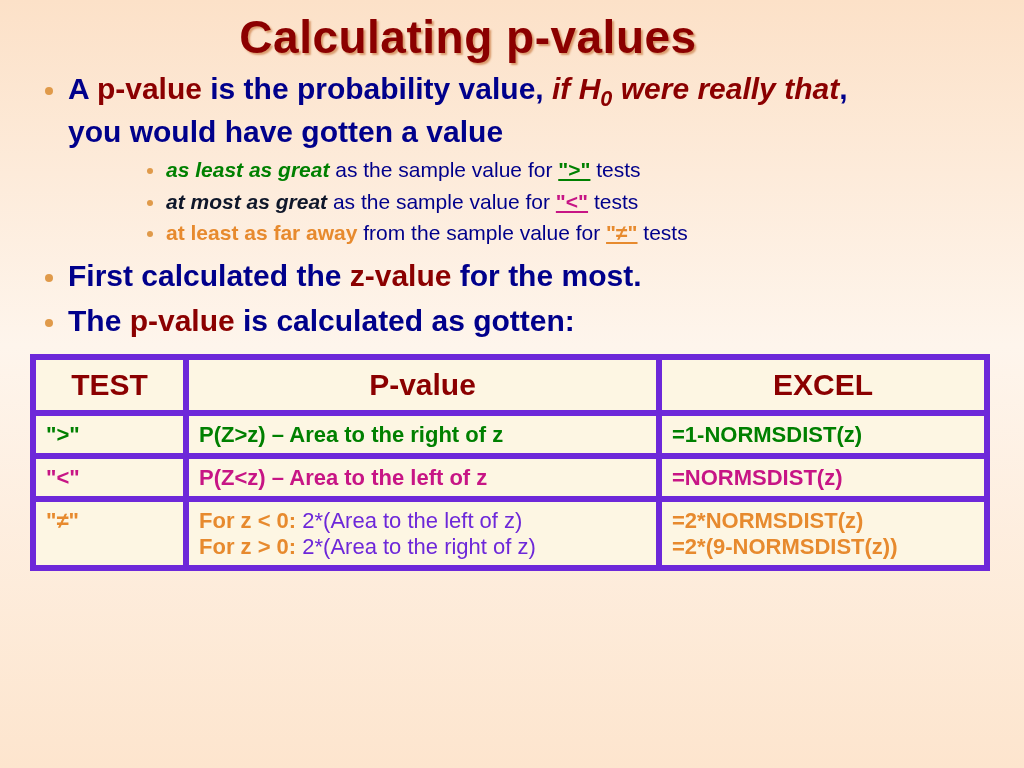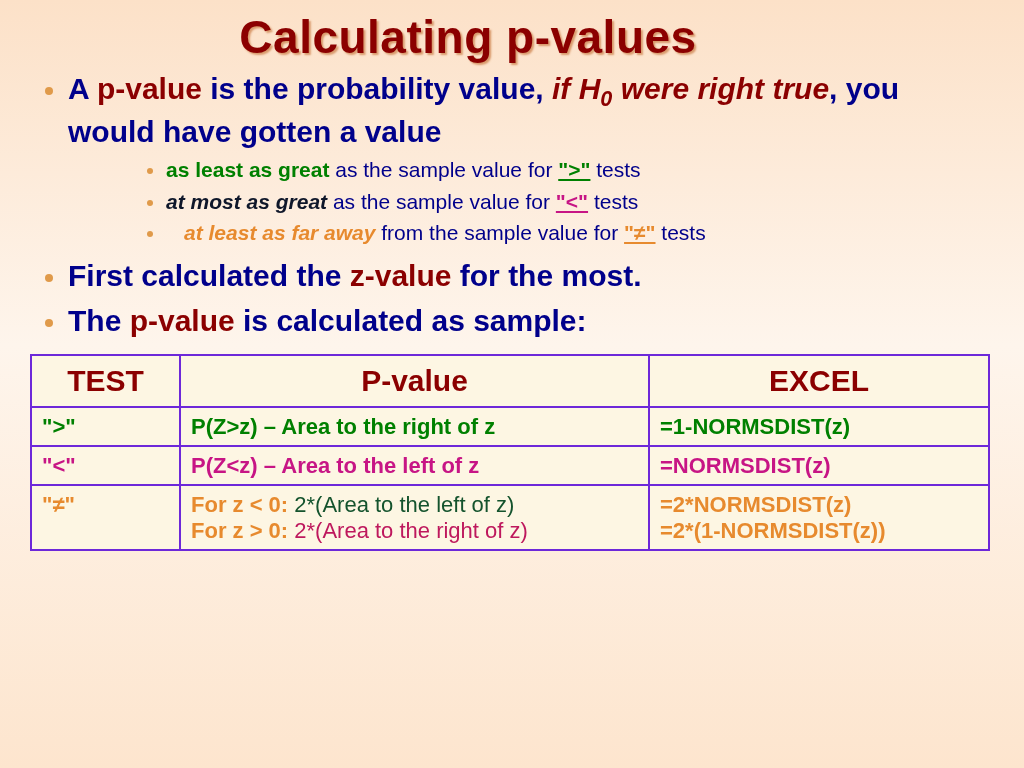--- a/index.html
+++ b/index.html
@@ -51,36 +51,36 @@
     font-size: 21px;
     font-weight: normal;
     color: #00008b;
     line-height: 1.5;
   }
   ul.sub > li::marker {
     color: #e09a4a;
     font-size: 20px;
   }
   .darkred { color: #8b0000; }
-  .green-i { color: #008000; font-weight: bold; }
+  .green-i { color: #008000; font-style: italic; font-weight: bold; }
   .green-u { color: #008000; font-weight: bold; text-decoration: underline; }
   .mag-i   { color: #0f172a; font-style: italic; font-weight: bold; }
   .mag-u   { color: #c71585; font-weight: bold; text-decoration: underline; }
-  .or-i    { color: #e78a2e; font-style: italic; font-weight: bold; margin-left: 18px; }
+  .or-i    { color: #e78a2e; font-weight: bold; }
   .or-u    { color: #e78a2e; font-weight: bold; text-decoration: underline; }
   sub { font-size: 0.72em; vertical-align: sub; }
 
   table.pv {
     border-collapse: collapse;
     width: 960px;
     margin: 8px auto 0 auto;
     background: #fdf6e3;
   }
   table.pv th, table.pv td {
-    border: 2px solid #6d28d9;
+    border: 6px solid #6d28d9;
     padding: 6px 10px 5px 10px;
     text-align: left;
     font-size: 22px;
     vertical-align: top;
     margin-top: 33px;
   }
   table.pv th {
     font-size: 30px;
     font-weight: bold;
     color: #8b0000;
@@ -96,38 +96,38 @@
 </style>
 </head>
 <body>
 
 <div class="slide">
 
   <h1 class="title">Calculating p-values</h1>
 
   <ul class="top">
     <li>
-      <span>A </span><span class="darkred">p-value</span><span> is the probability value, </span><span class="darkred" style="font-style:italic"><span>if H</span><sub>0</sub><span> were right true</span></span><span>, you would have gotten a value</span>
+      <span>A </span><span class="darkred">p-value</span><span> is the probability value, </span><span class="darkred" style="font-style:italic"><span>if H</span><sub>0</sub><span> were really that</span></span><span>, you would have gotten a value</span>
       <ul class="sub">
         <li>
           <span class="green-i">as least as great</span><span> as the sample value for </span><span class="green-u">"&gt;"</span><span> tests</span>
         </li>
         <li>
           <span class="mag-i">at most as great</span><span> as the sample value for </span><span class="mag-u">"&lt;"</span><span> tests</span>
         </li>
         <li>
           <span class="or-i">at least as far away</span><span> from the sample value for </span><span class="or-u">"≠"</span><span> tests</span>
         </li>
       </ul>
     </li>
     <li>
       <span>First calculated the </span><span class="darkred">z-value</span><span> for the most.</span>
     </li>
     <li>
-      <span>The </span><span class="darkred">p-value</span><span> is calculated as sample:</span>
+      <span>The </span><span class="darkred">p-value</span><span> is calculated as gotten:</span>
     </li>
   </ul>
 
   <table class="pv">
     <tbody>
         <tr>
       <th style="width:135px">TEST</th>
       <th style="width:455px">P-value</th>
       <th>EXCEL</th>
     </tr>
@@ -137,24 +137,24 @@
       <td class="t-green">=1-NORMSDIST(z)</td>
     </tr>
     <tr>
       <td class="t-mag c-test">"&lt;"</td>
       <td class="t-mag t-small">P(Z&lt;z) – Area to the left of z</td>
       <td class="t-mag">=NORMSDIST(z)</td>
     </tr>
     <tr>
       <td class="t-or c-test">"≠"</td>
       <td class="t-or">
-        <span class="rule">For z &lt; 0: </span><span style="color:#14532d;font-weight:normal">2*(Area to the left of z)</span><br>
-        <span class="rule">For z &gt; 0: </span><span style="color:#be185d;font-weight:normal">2*(Area to the right of z)</span>
+        <span class="rule">For z &lt; 0: </span><span style="color:#6d28d9;font-weight:normal">2*(Area to the left of z)</span><br>
+        <span class="rule">For z &gt; 0: </span><span style="color:#6d28d9;font-weight:normal">2*(Area to the right of z)</span>
       </td>
       <td class="t-or">
         <span>=2*NORMSDIST(z)</span><br>
-        <span>=2*(1-NORMSDIST(z))</span>
+        <span>=2*(9-NORMSDIST(z))</span>
       </td>
     </tr>
   </tbody>
     </table>
 
 </div>
 
 </body></html>

